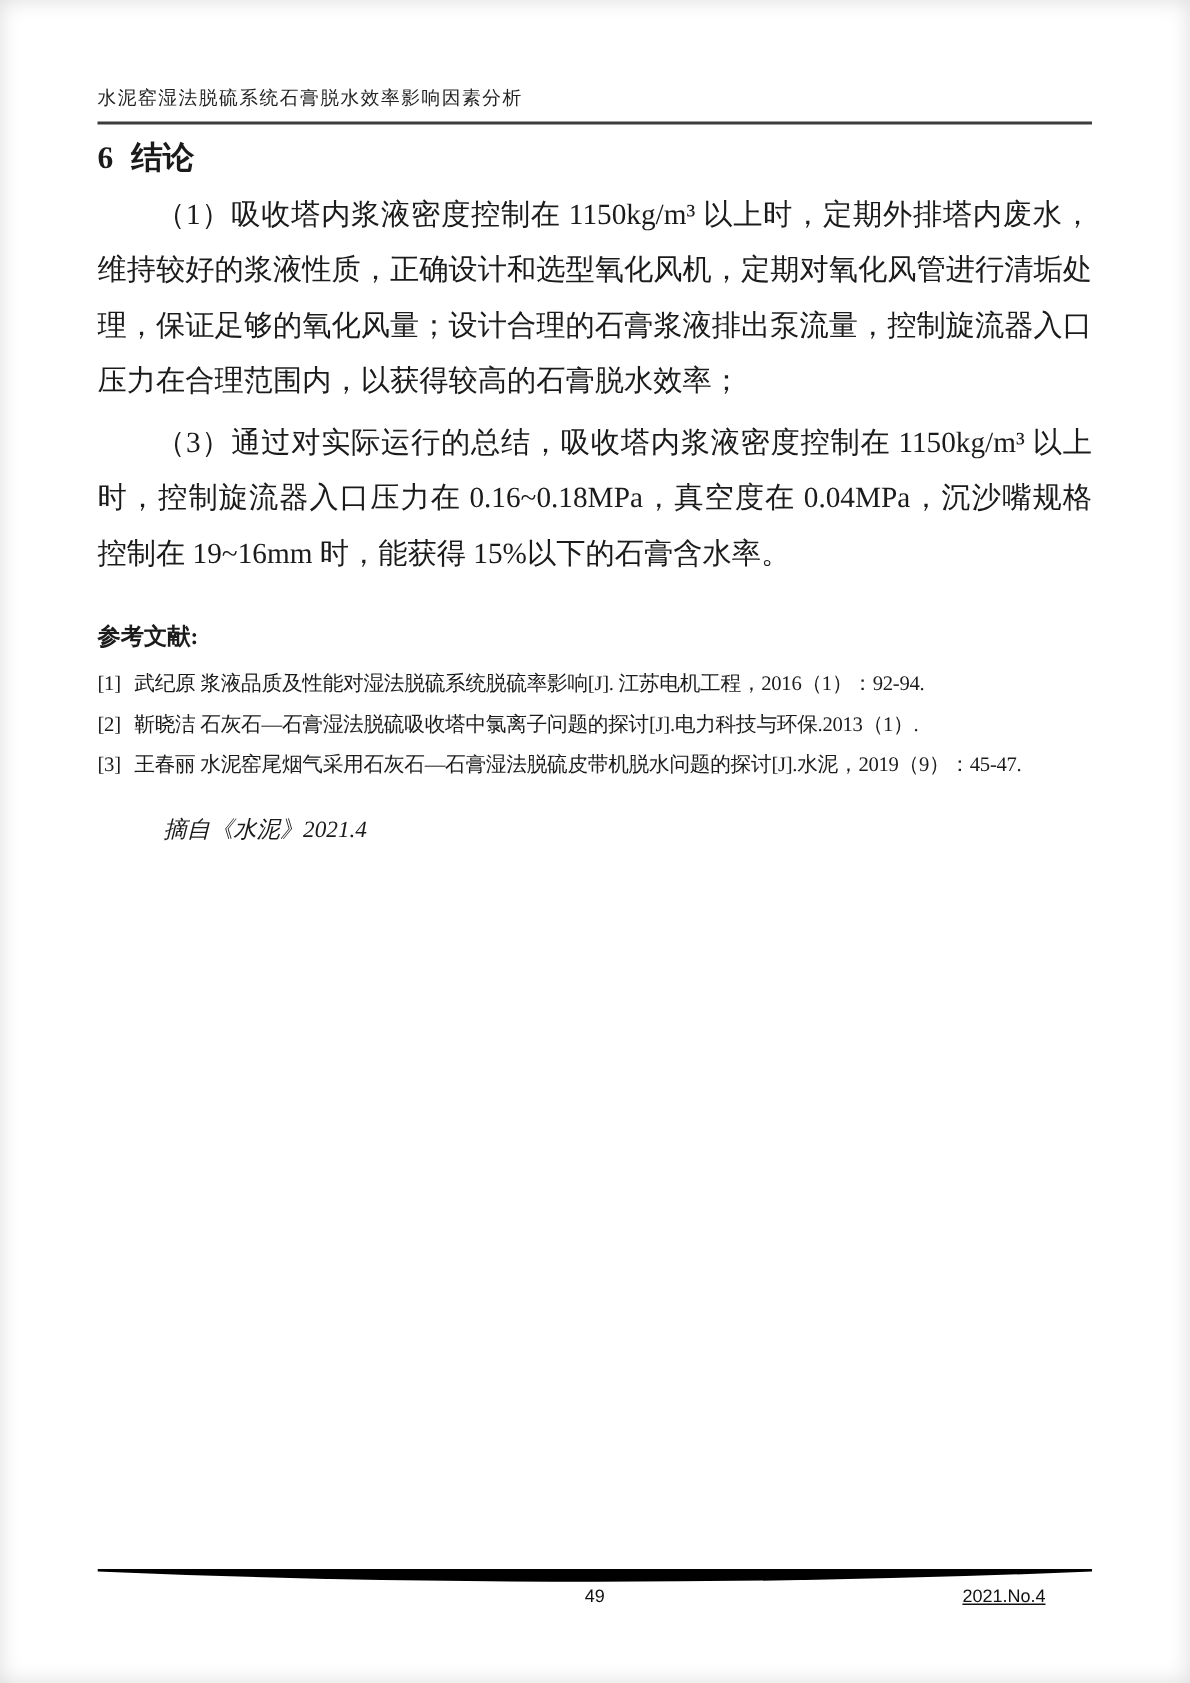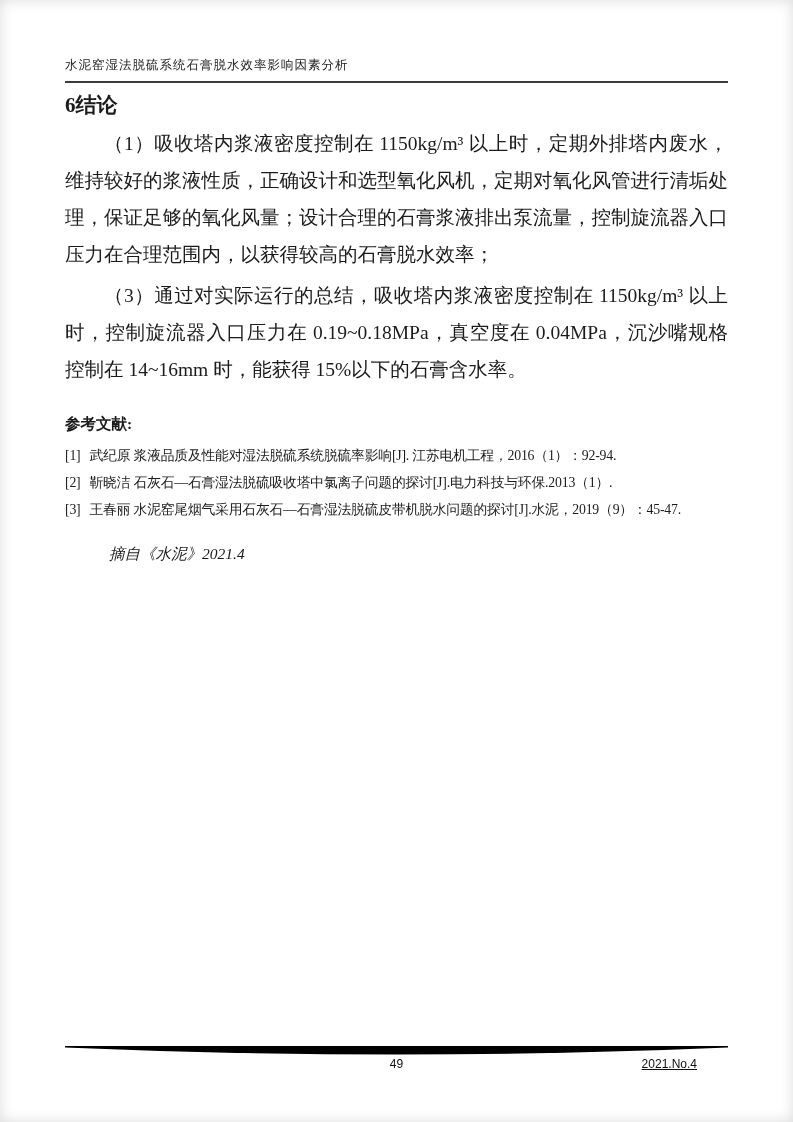--- a/index.html
+++ b/index.html
@@ -40,21 +40,21 @@
     text-align: justify;
     text-indent: 2em;
   }
   .concl { margin-bottom: 4px; }
   .section-heading {
     margin: 7px 0 5px 0;
     font-size: 21px;
     font-weight: bold;
     line-height: 30px;
   }
-  .section-heading .h-label { margin-left: 0; text-align: right; }
+  .section-heading .h-label { margin-left: 12px; text-align: right; }
   
   .references { margin-top: 26px; }
   .references-heading {
     font-size: 15.5px;
     font-weight: bold;
     margin: 0 0 7px 0;
   }
   .ref-item {
     display: flex;
     font-size: 13.8px;
@@ -102,21 +102,21 @@
   <div class="header">
     <div class="running-head">水泥窑湿法脱硫系统石膏脱水效率影响因素分析</div>
   </div>
 
 
   <div class="section-heading">
     <span class="h-num">6</span><span class="h-label">结论</span>
   </div>
 
   <p class="para concl">（1）吸收塔内浆液密度控制在 1150kg/m³ 以上时，定期外排塔内废水，维持较好的浆液性质，正确设计和选型氧化风机，定期对氧化风管进行清垢处理，保证足够的氧化风量；设计合理的石膏浆液排出泵流量，控制旋流器入口压力在合理范围内，以获得较高的石膏脱水效率；</p>
-  <p class="para concl">（3）通过对实际运行的总结，吸收塔内浆液密度控制在 1150kg/m³ 以上时，控制旋流器入口压力在 0.19~0.18MPa，真空度在 0.04MPa，沉沙嘴规格控制在 14~16mm 时，能获得 15%以下的石膏含水率。</p>
+  <p class="para concl">（3）通过对实际运行的总结，吸收塔内浆液密度控制在 1150kg/m³ 以上时，控制旋流器入口压力在 0.16~0.18MPa，真空度在 0.04MPa，沉沙嘴规格控制在 19~16mm 时，能获得 15%以下的石膏含水率。</p>
 
   <div class="references">
     <div class="references-heading">参考文献:</div>
 
     <div class="ref-item">
       <span class="ref-marker">[1]</span>
       <span class="ref-text">武纪原  浆液品质及性能对湿法脱硫系统脱硫率影响[J]. 江苏电机工程，2016（1）：92-94.</span>
     </div>
     <div class="ref-item">
       <span class="ref-marker">[2]</span>

